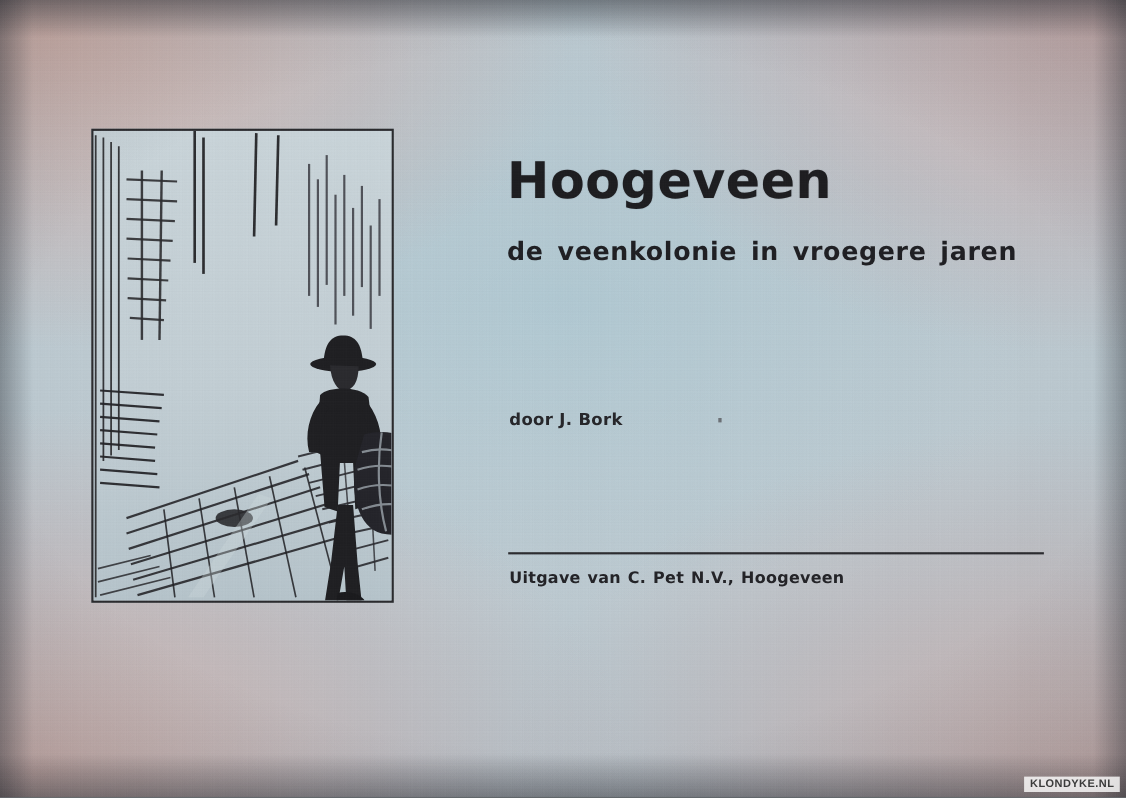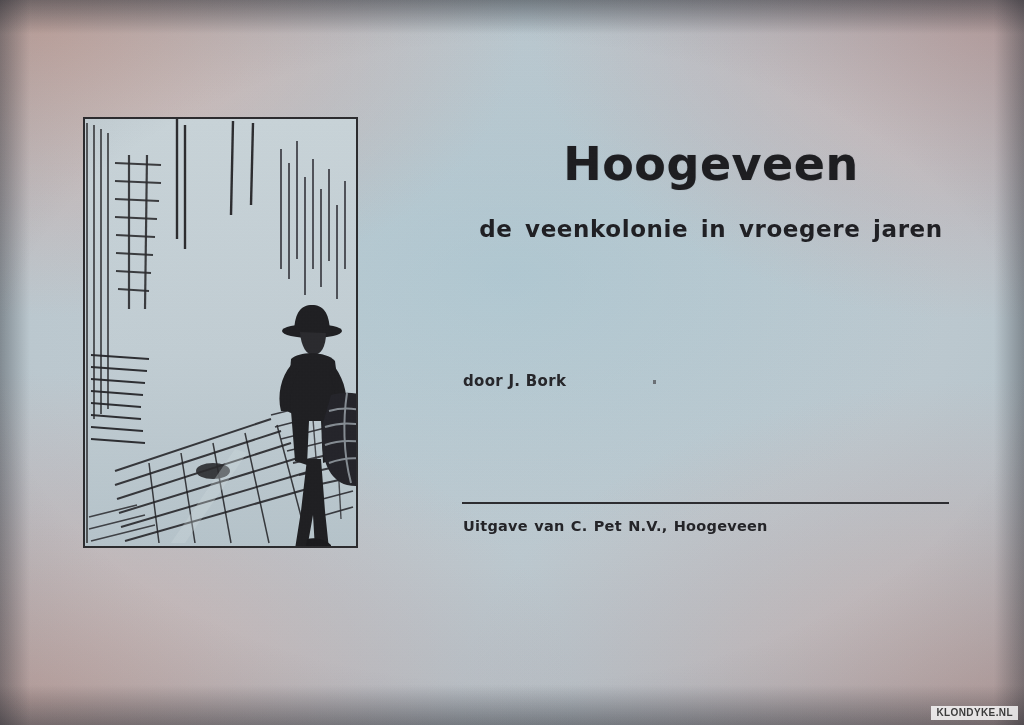--- a/index.html
+++ b/index.html
@@ -7,21 +7,20 @@
     padding: 0;
     background: #0d0d0d;
   }
   #page {
     position: relative;
     width: 1024px;
     height: 725px;
     overflow: hidden;
     font-family: "Liberation Sans", sans-serif;
     background: #b9c6cc;
-    text-align: center;
   }
 
   
   .scan-base {
     position: absolute;
     inset: 0;
     background:
       radial-gradient(120% 95% at 48% 42%, #c3d0d6 0%, #bcc9d0 38%, #b2c0c8 62%, #a4b3bd 80%, #93a4b0 100%);
   }
   .scan-tint-warm {

